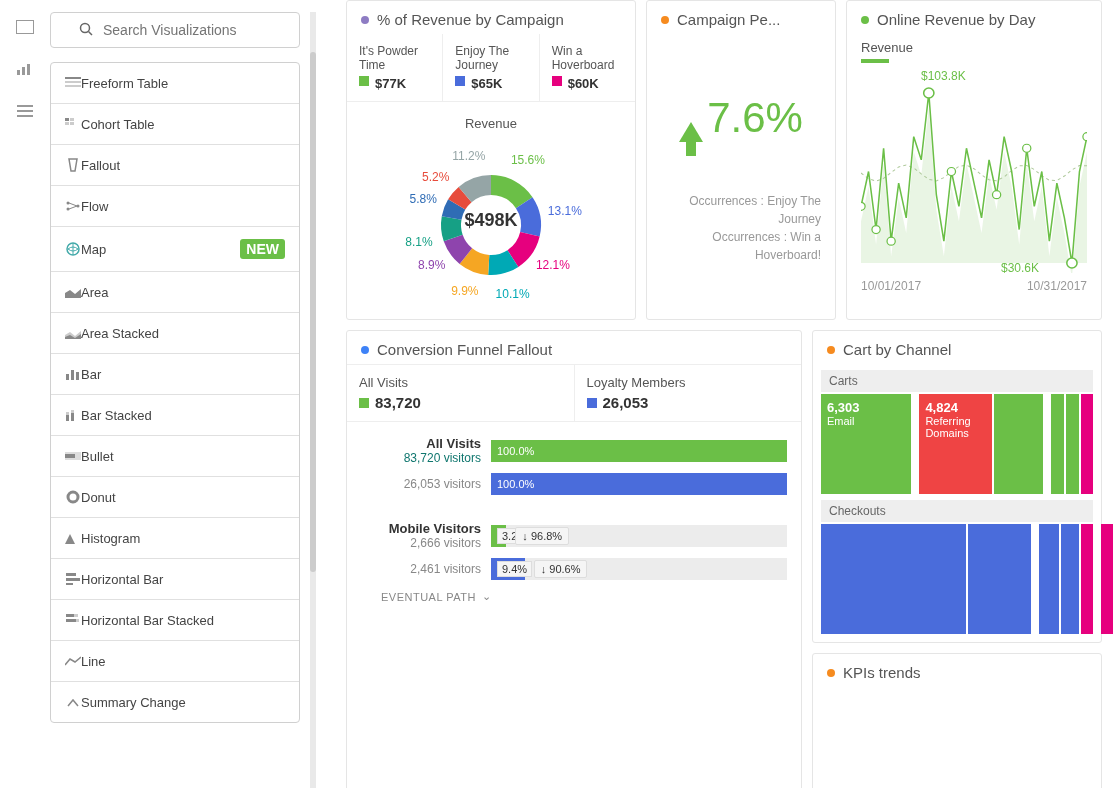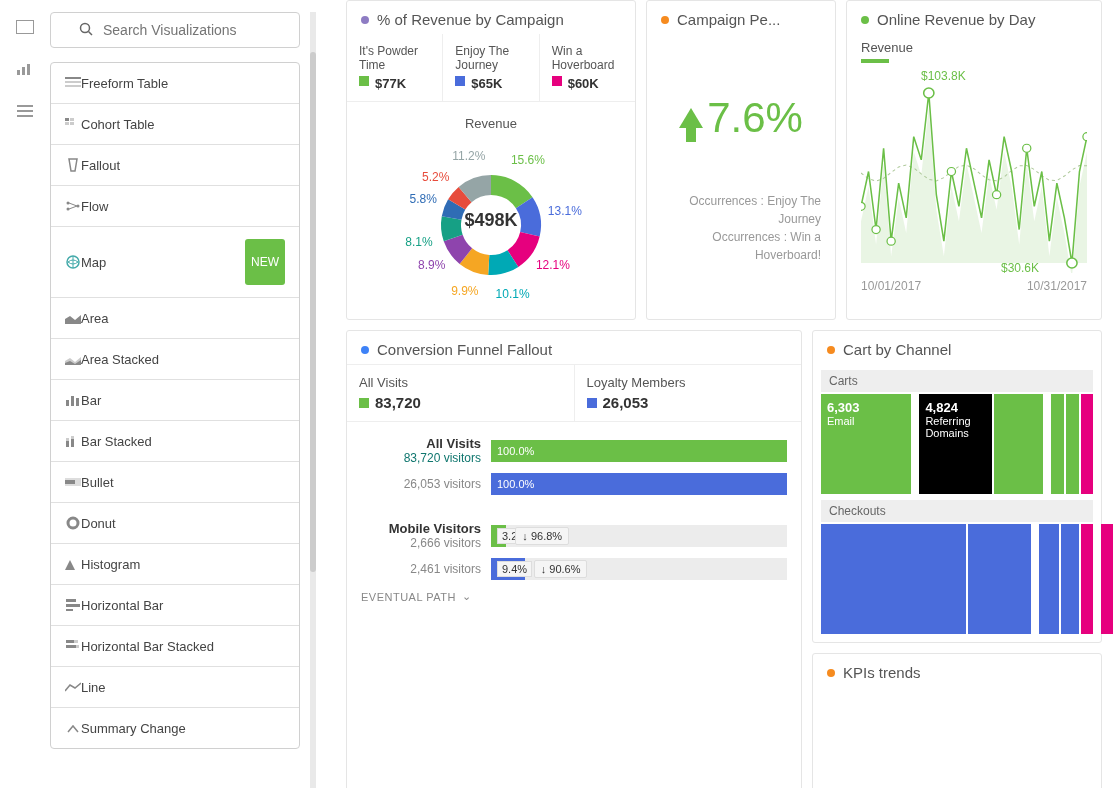--- a/index.html
+++ b/index.html
@@ -28,21 +28,21 @@
   .rail .ic{width:18px;height:18px;display:flex;align-items:center;justify-content:center;color:#999}
   
   .left{width:260px;flex:0 0 260px;padding:12px 10px 12px 0;box-sizing:border-box}
   .search{border:1px solid #d0d0d0;border-radius:4px;display:flex;align-items:center;gap:8px;padding:8px 28px;margin-bottom:14px}
   .search input{border:none;outline:none;flex:1;font-size:14px;color:#555;background:transparent}
   .viz-list{border:1px solid #d0d0d0;border-radius:4px;overflow:hidden}
   .viz-item{display:flex;align-items:center;gap:0;padding:12px 14px;border-bottom:1px solid #e0e0e0;cursor:pointer;position:relative}
   .viz-item:last-child{border-bottom:none}
   .viz-item .ic{width:16px;height:16px;color:#888;display:flex;align-items:center;justify-content:center}
   .viz-item .lbl{color:#444}
-  .badge-new{background:#6BBF47;color:#fff;font-size:12px;font-weight:normal;padding:16px 6px;border-radius:3px;margin-left:auto}
+  .badge-new{background:#6BBF47;color:#fff;font-size:14px;font-weight:bold;padding:2px 6px;border-radius:3px;margin-left:auto}
   
   .scrollbar{width:6px;background:#e9e9e9;flex:0 0 6px;position:relative;margin-right:30px;margin-top:12px;margin-bottom:12px}
   .scroll-thumb{position:absolute;left:0;width:6px;background:#ccc;border-radius:3px;top:40px;height:520px}
   
   .main{flex:1;padding:0 14px 0 0;box-sizing:border-box;overflow:hidden}
   .row{display:flex;gap:10px;margin-bottom:10px}
   .panel{border:1px solid #e5e5e5;border-radius:3px;box-sizing:border-box;background:#fff;position:relative}
   .panel-hd{display:flex;align-items:center;gap:8px;padding:10px 14px 6px;font-size:15px;color:#555}
   .dot{width:8px;height:8px;border-radius:50%}
   
@@ -54,21 +54,21 @@
   .rev-legend .col:last-child{border-right:none}
   .rev-legend .name{font-size:12px;color:#555;height:32px}
   .rev-legend .val{font-weight:bold;display:flex;align-items:flex-start;gap:6px}
   .sq{width:10px;height:10px}
   .donut-box{padding:14px;text-align:center}
   .donut-title{font-size:13px;color:#555;margin-bottom:4px}
   .donut-wrap{position:relative;width:260px;height:170px;margin:0 auto}
   .donut-center{position:absolute;left:50%;top:50%;transform:translate(-50%,-50%);font-weight:bold;font-size:18px}
   .seg-label{position:absolute;font-size:12px}
   
-  .big-pct{display:flex;align-items:center;justify-content:center;color:var(--green);font-size:42px;font-weight:300;margin:60px 0 50px}
+  .big-pct{display:flex;align-items:flex-end;justify-content:center;color:var(--green);font-size:42px;font-weight:300;margin:60px 0 50px}
   .arrow-up{width:0;height:0;border-left:12px solid transparent;border-right:12px solid transparent;border-bottom:20px solid var(--green);position:relative;margin-right:4px}
   .arrow-up::after{content:"";position:absolute;left:-5px;top:20px;width:10px;height:14px;background:var(--green)}
   .occ{text-align:right;color:#999;font-size:12px;padding:0 14px 12px;line-height:1.5}
   
   .online-body{padding:6px 14px 8px}
   .rev-lbl{font-size:13px;color:#555;margin-bottom:4px}
   .rev-line{width:28px;height:4px;background:var(--green);margin-bottom:10px}
   .spark{height:200px;position:relative}
   .axis{display:flex;justify-content:space-between;color:#999;font-size:12px;margin-top:6px}
   .peak,.low{position:absolute;color:var(--green);font-size:12px;text-align:center}
@@ -82,21 +82,21 @@
   .fall-legend .v{display:flex;align-items:center;gap:6px;font-weight:bold;font-size:15px}
   .fall-rows{padding:14px}
   .frow{display:flex;align-items:center;margin-bottom:8px}
   .frow .lab{width:120px;text-align:right;padding-right:10px;font-size:13px;color:#555}
   .frow .lab.b{font-weight:bold;color:#333}
   .frow .lab.s{color:#888}
   .bar{height:22px;position:relative;flex:1;display:flex;align-items:center}
   .fill{height:100%;display:flex;align-items:center;padding-left:6px;color:#fff;font-size:11px}
   .remain{height:100%;background:#ececec;flex:1}
   .drop{background:#f5f5f5;border:1px solid #ddd;font-size:11px;padding:2px 6px;margin-left:6px;border-radius:2px}
-  .eventual{display:flex;align-items:center;gap:6px;color:#888;font-size:11px;letter-spacing:0.5px;margin-top:10px;}
+  .eventual{display:flex;align-items:center;gap:6px;color:#888;font-size:11px;letter-spacing:0.5px;margin-top:10px;margin-left:20px}
   
   .p-tree{width:290px;flex:0 0 290px}
   .tree-body{padding:0 8px 8px}
   .tree-section-hd{background:#eee;color:#666;padding:4px 8px;font-size:12px;margin-top:6px}
   .treemap{display:flex;height:100px;gap:2px;margin-top:2px}
   .treemap.small{height:110px}
   .tm-col{display:flex;flex-direction:row;gap:8px}
   .tm{display:flex;flex-direction:column;justify-content:flex-start;padding:6px;box-sizing:border-box;color:#fff;font-size:11px}
   .tm .big{font-weight:bold;font-size:13px}
   
@@ -468,21 +468,21 @@
           <span>Cart by Channel</span>
         </div>
         <div class="tree-body">
           <div class="tree-section-hd">Carts</div>
           <div class="treemap">
             <div class="tm-col" style="flex:1.6">
               <div class="tm" style="background:#6BBF47;flex:1.3">
                 <span class="big">6,303</span>
                 <span>Email</span>
               </div>
-              <div class="tm" style="background:#000000;flex:1">
+              <div class="tm" style="background:#ef4444;flex:1">
                 <span class="big">4,824</span>
                 <span>Referring Domains</span>
               </div>
             </div>
             <div class="tm-col" style="flex:0.8">
               <div class="tm" style="background:#6BBF47;flex:1.3"></div>
               <div style="display:flex;gap:2px;flex:1">
                 <div class="tm" style="background:#6BBF47;flex:1"></div>
                 <div class="tm" style="background:#6BBF47;flex:0.6"></div>
               </div>

